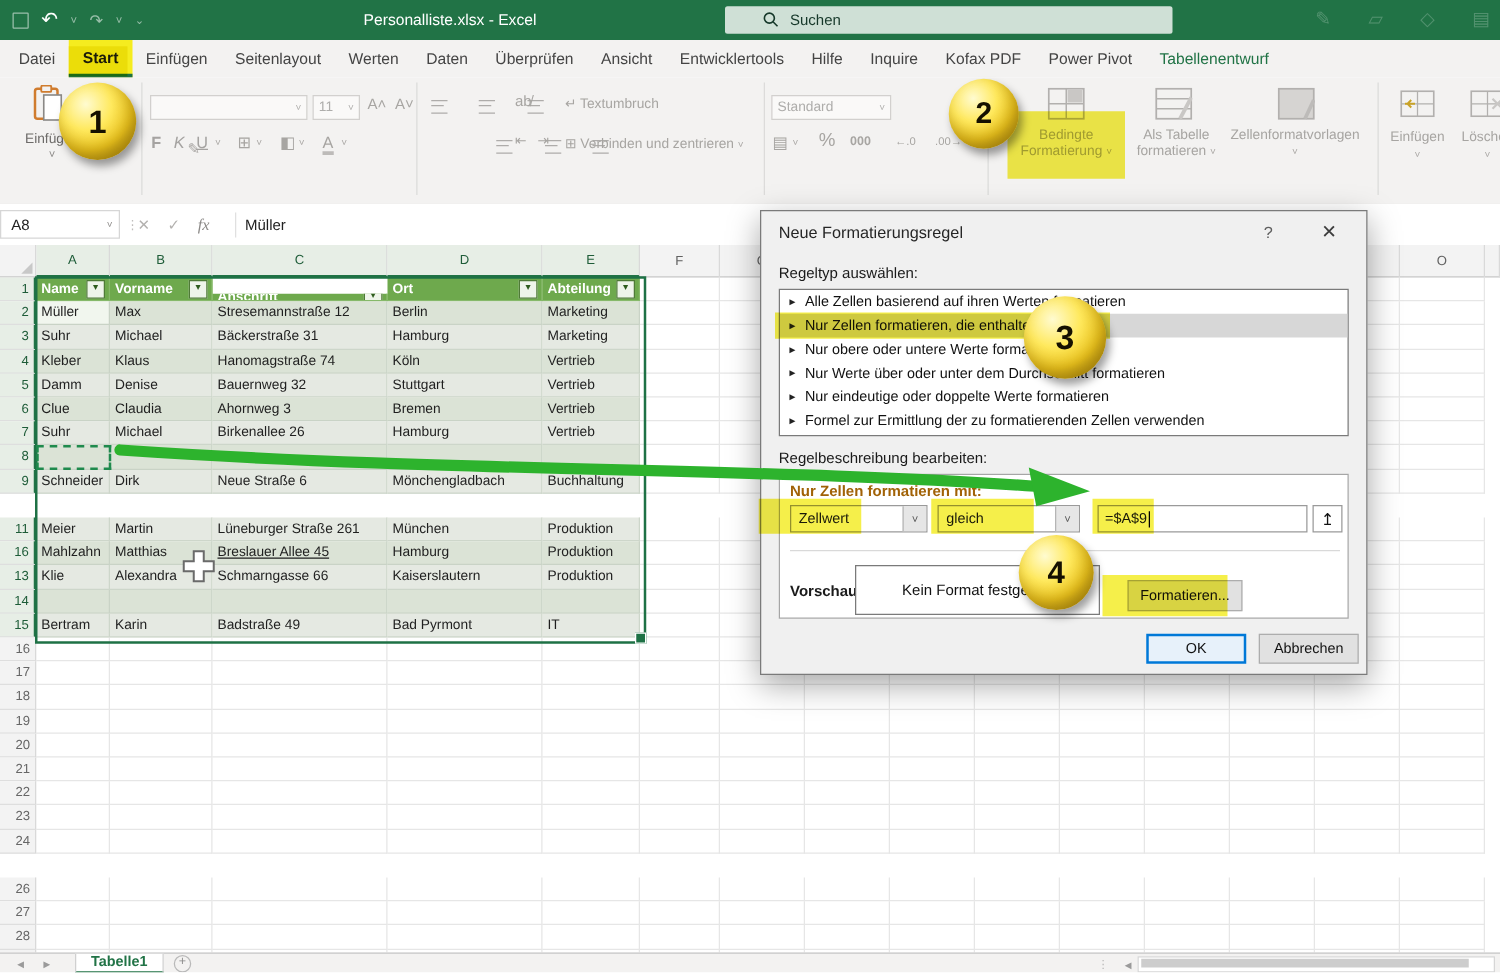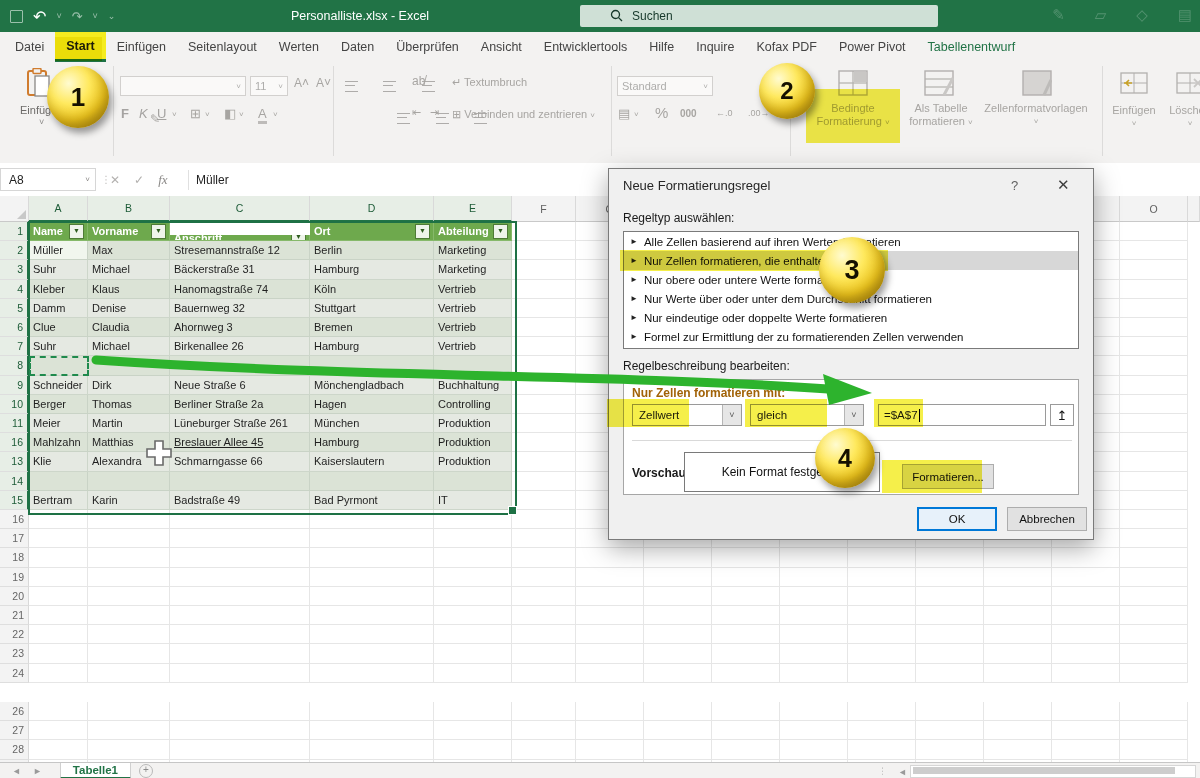--- a/index.html
+++ b/index.html
@@ -496,38 +496,20 @@
         <div class="cell" style="width: 68px;"></div>
         <div class="cell" style="width: 68px;"></div>
         <div class="cell" style="width: 68px;"></div>
         <div class="cell" style="width: 68px;"></div>
         <div class="cell" style="width: 68px;"></div>
         <div class="cell" style="width: 68px;"></div>
         <div class="cell" style="width: 68px;"></div>
         <div class="cell" style="width: 68px;"></div>
         <div class="cell" style="width: 68px;"></div>
       </div>
-      <div class="abs grow" style="top: 198.8px;">
-        <div class="rh sel">10</div>
-        <div class="cell band-a" style="width: 59px;">Berger</div>
-        <div class="cell band-a" style="width: 82px;">Thomas</div>
-        <div class="cell band-a" style="width: 140px;">Berliner Straße 2a</div>
-        <div class="cell band-a" style="width: 124px;">Hagen</div>
-        <div class="cell band-a" style="width: 78px;">Controlling</div>
-        <div class="cell" style="width: 64px;"></div>
-        <div class="cell" style="width: 68px;"></div>
-        <div class="cell" style="width: 68px;"></div>
-        <div class="cell" style="width: 68px;"></div>
-        <div class="cell" style="width: 68px;"></div>
-        <div class="cell" style="width: 68px;"></div>
-        <div class="cell" style="width: 68px;"></div>
-        <div class="cell" style="width: 68px;"></div>
-        <div class="cell" style="width: 68px;"></div>
-        <div class="cell" style="width: 68px;"></div>
-      </div>
       <div class="abs grow" style="top: 218px;">
         <div class="rh sel">11</div>
         <div class="cell band-b" style="width: 59px;">Meier</div>
         <div class="cell band-b" style="width: 82px;">Martin</div>
         <div class="cell band-b" style="width: 140px;">Lüneburger Straße 261</div>
         <div class="cell band-b" style="width: 124px;">München</div>
         <div class="cell band-b" style="width: 78px;">Produktion</div>
         <div class="cell" style="width: 64px;"></div>
         <div class="cell" style="width: 68px;"></div>
         <div class="cell" style="width: 68px;"></div>
@@ -898,21 +880,21 @@
       <div class="abs rb-label">Nur Zellen formatieren mit:</div>
       <div class="abs dcombo" style="left:8px;top:24px;width:110px">
         <span>Zellwert</span>
           <span class="dd">˅</span>
       </div>
       <div class="abs dcombo" style="left:126px;top:24px;width:114px">
         <span>gleich</span>
           <span class="dd">˅</span>
       </div>
       <div class="abs dfield" style="left:254px;top:24px;width:168px">
-        <span>=$A$7</span>
+        <span>=$A$9</span>
           <span class="caret-i"></span>
       </div>
       <div class="abs collapse" style="left:426px;top:24px">
         <span>↥</span>
       </div>
       <div class="abs sep"></div>
       <div class="abs pv-label">Vorschau:</div>
       <div class="abs pv-box">Kein Format festgelegt</div>
       <div class="abs btn" style="left:278px;top:84px;width:92px;height:25px">Formatieren...</div>
     </div>

